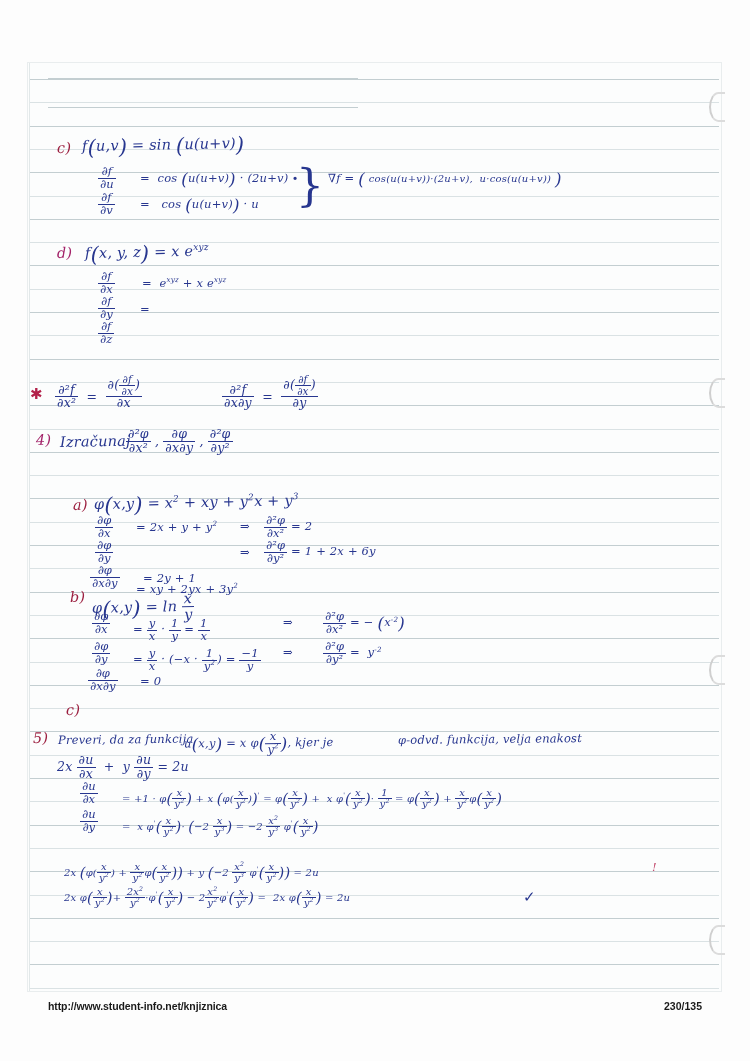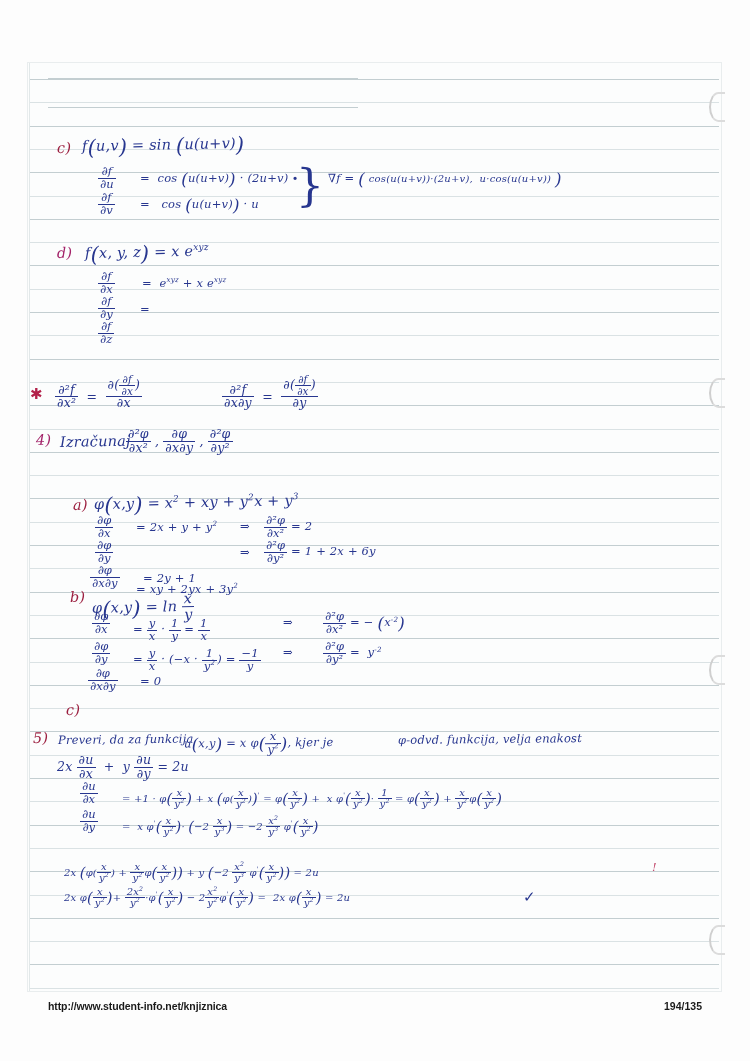--- a/index.html
+++ b/index.html
@@ -314,15 +314,15 @@
   </div>
 
   <div class="hw blue s13" style="left:64px;top:887px;">
     2x φ<span class="big">(</span><span class="fr"><span class="n">x</span><span class="d">y<sup>2</sup></span></span><span class="big">)</span>+ <span class="fr"><span class="n">2x<sup>2</sup></span><span class="d">y<sup>2</sup></span></span>·φ<sup>'</sup><span class="big">(</span><span class="fr"><span class="n">x</span><span class="d">y<sup>2</sup></span></span><span class="big">)</span> − 2<span class="fr"><span class="n">x<sup>2</sup></span><span class="d">y<sup>2</sup></span></span>φ<sup>'</sup><span class="big">(</span><span class="fr"><span class="n">x</span><span class="d">y<sup>2</sup></span></span><span class="big">)</span> = &nbsp;2x φ<span class="big">(</span><span class="fr"><span class="n">x</span><span class="d">y<sup>2</sup></span></span><span class="big">)</span> = 2u
   </div>
   <div class="check" style="left:523px;top:888px;">✓</div>
 
   <div class="hw pink s15" style="left:652px;top:862px;">!</div>
 
   <div class="footer-url">http://www.student-info.net/knjiznica</div>
-  <div class="footer-page">194/135</div>
+  <div class="footer-page">230/135</div>
 
 </div>
 
 </body></html>

